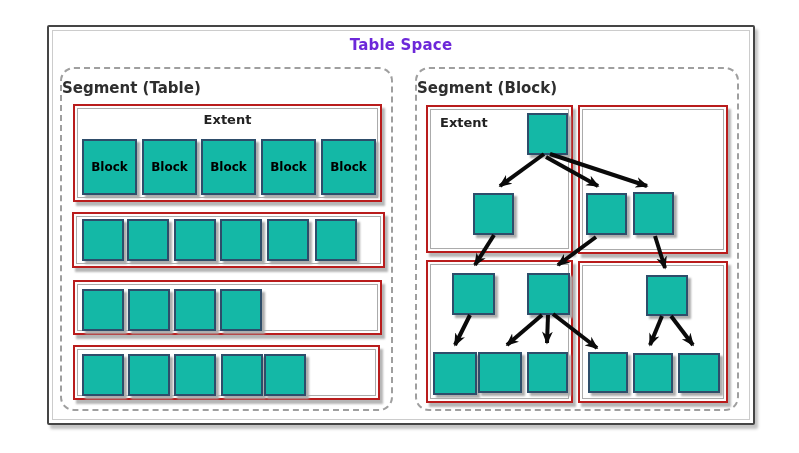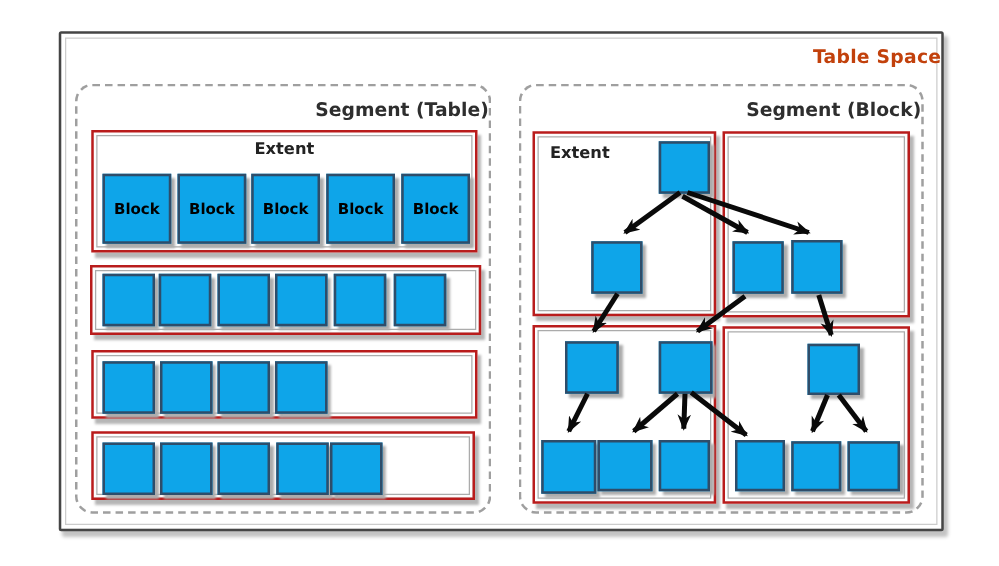--- a/index.html
+++ b/index.html
@@ -9,52 +9,52 @@
   }
   
   .outer{
     position:absolute;left:47px;top:25px;width:708px;height:400px;
     background:#ffffff;border:2px solid #454545;border-radius:2px;
     box-shadow: inset 0 0 0 3px #ffffff, inset 0 0 0 4px #cccccc,
                 3px 4px 3px #c3c3c3;
     box-sizing:border-box;
   }
   .ts-title{
-    position:absolute;left:0;top:9px;width:100%;text-align:right;
-    font-weight:bold;font-size:15px;color:#c2410c;letter-spacing:0.2px;
+    position:absolute;left:0;top:9px;width:100%;text-align:center;
+    font-weight:bold;font-size:15px;color:#6d28d9;letter-spacing:0.2px;
   }
   
   .seg{
     position:absolute;border:2px dashed #9f9f9f;border-radius:14px;
     box-sizing:border-box;background:transparent;
   }
   .seg-table{left:60px;top:67px;width:333px;height:344px;}
   .seg-index{left:415px;top:67px;width:324px;height:344px;}
   .seg-title{
-    position:absolute;left:0;top:10px;width:100%;text-align:right;
+    position:absolute;left:0;top:10px;width:100%;text-align:left;
     font-weight:bold;font-size:15px;color:#2e2e2e;
   }
   
   .ebox{
     position:absolute;background:#ffffff;border:2px solid #b91c1c;
     box-sizing:border-box;
     box-shadow: inset 0 0 0 2px #fdfdfd, inset 0 0 0 3px #ababab,
                 3px 4px 2px #b6b6b6;
   }
   .erow-title{
     position:absolute;left:0;top:6px;width:100%;text-align:center;
     font-weight:bold;font-size:13px;color:#222222;
   }
   .iext-label{
     position:absolute;left:12px;top:8px;
     font-weight:bold;font-size:13px;color:#222222;
   }
   
   .block{
-    position:absolute;background:#0ea5e9;border:2px solid #2e4d6a;
+    position:absolute;background:#14b8a6;border:2px solid #2e4d6a;
     box-sizing:border-box;box-shadow:3px 3px 2px #acacac;
   }
   .block.lab{
     display:flex;align-items:center;justify-content:center;
     font-weight:bold;font-size:12px;color:#000000;
   }
   
   .arrows{position:absolute;left:0;top:0;width:799px;height:453px;pointer-events:none;}
 </style>
 </head>

